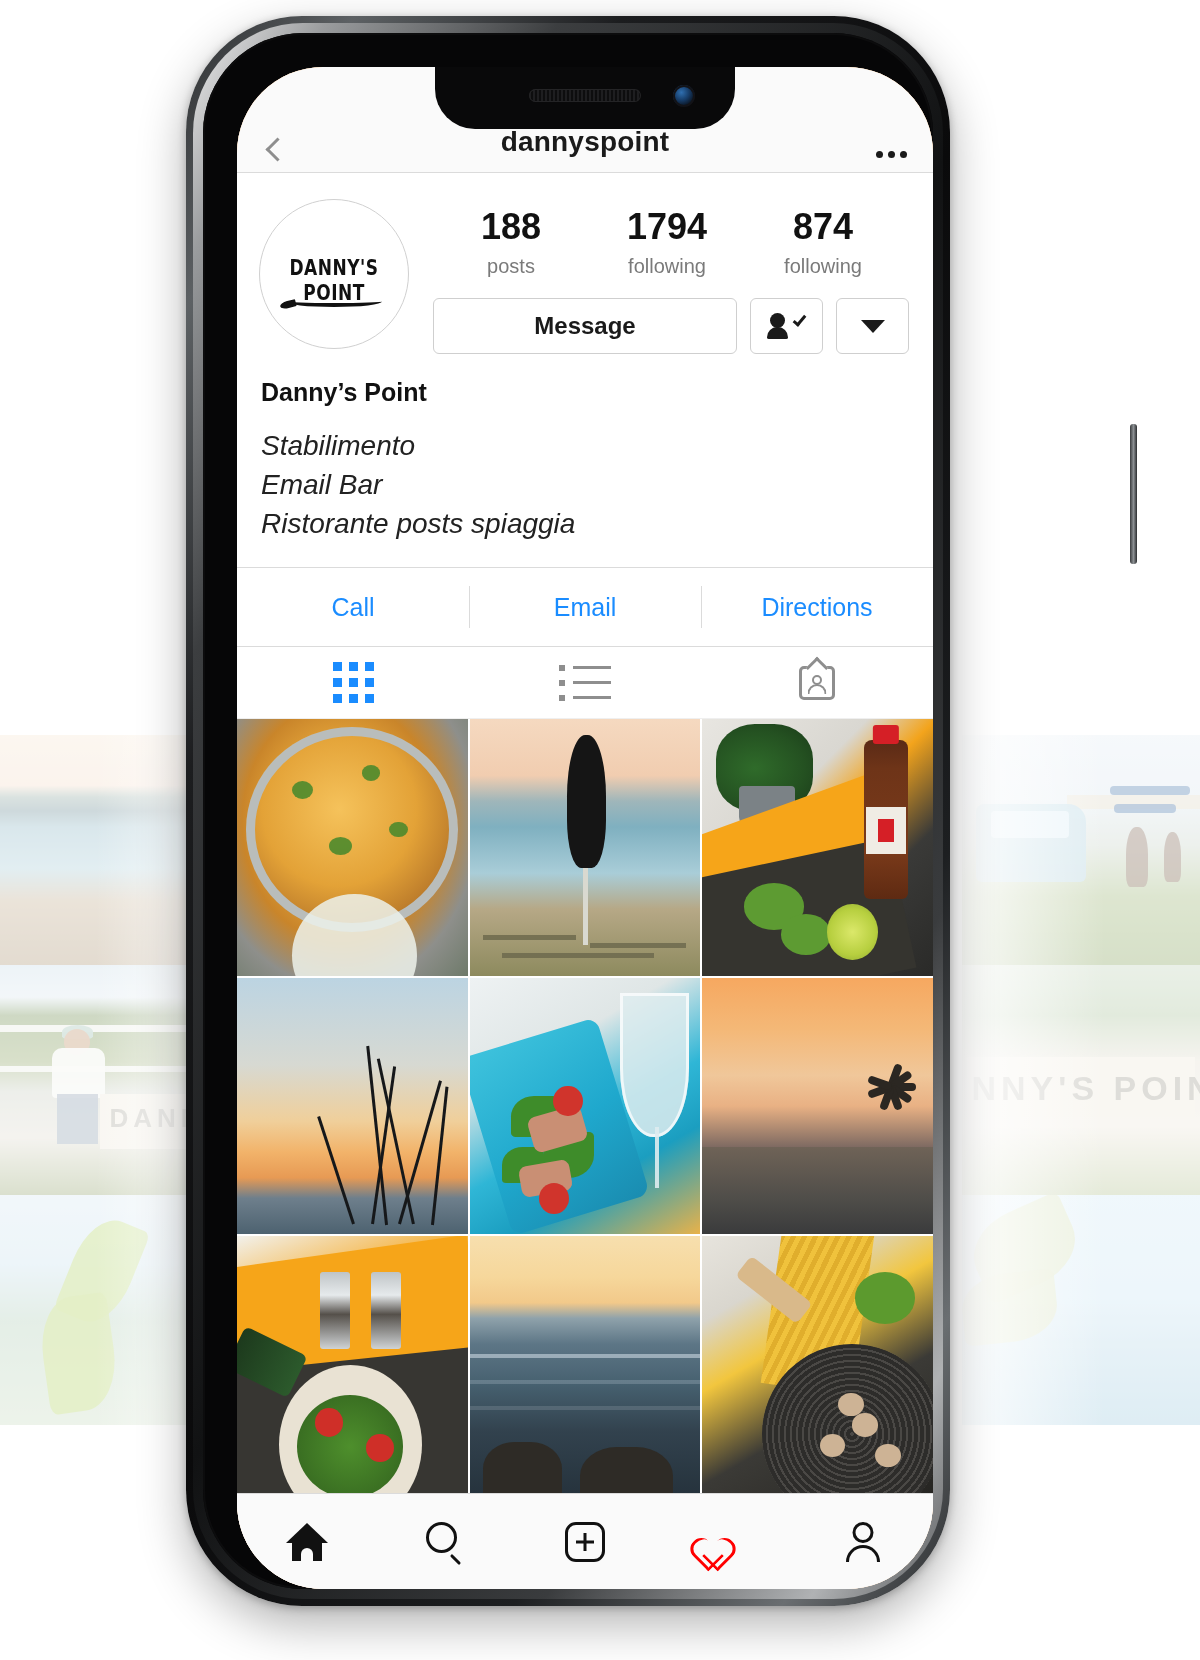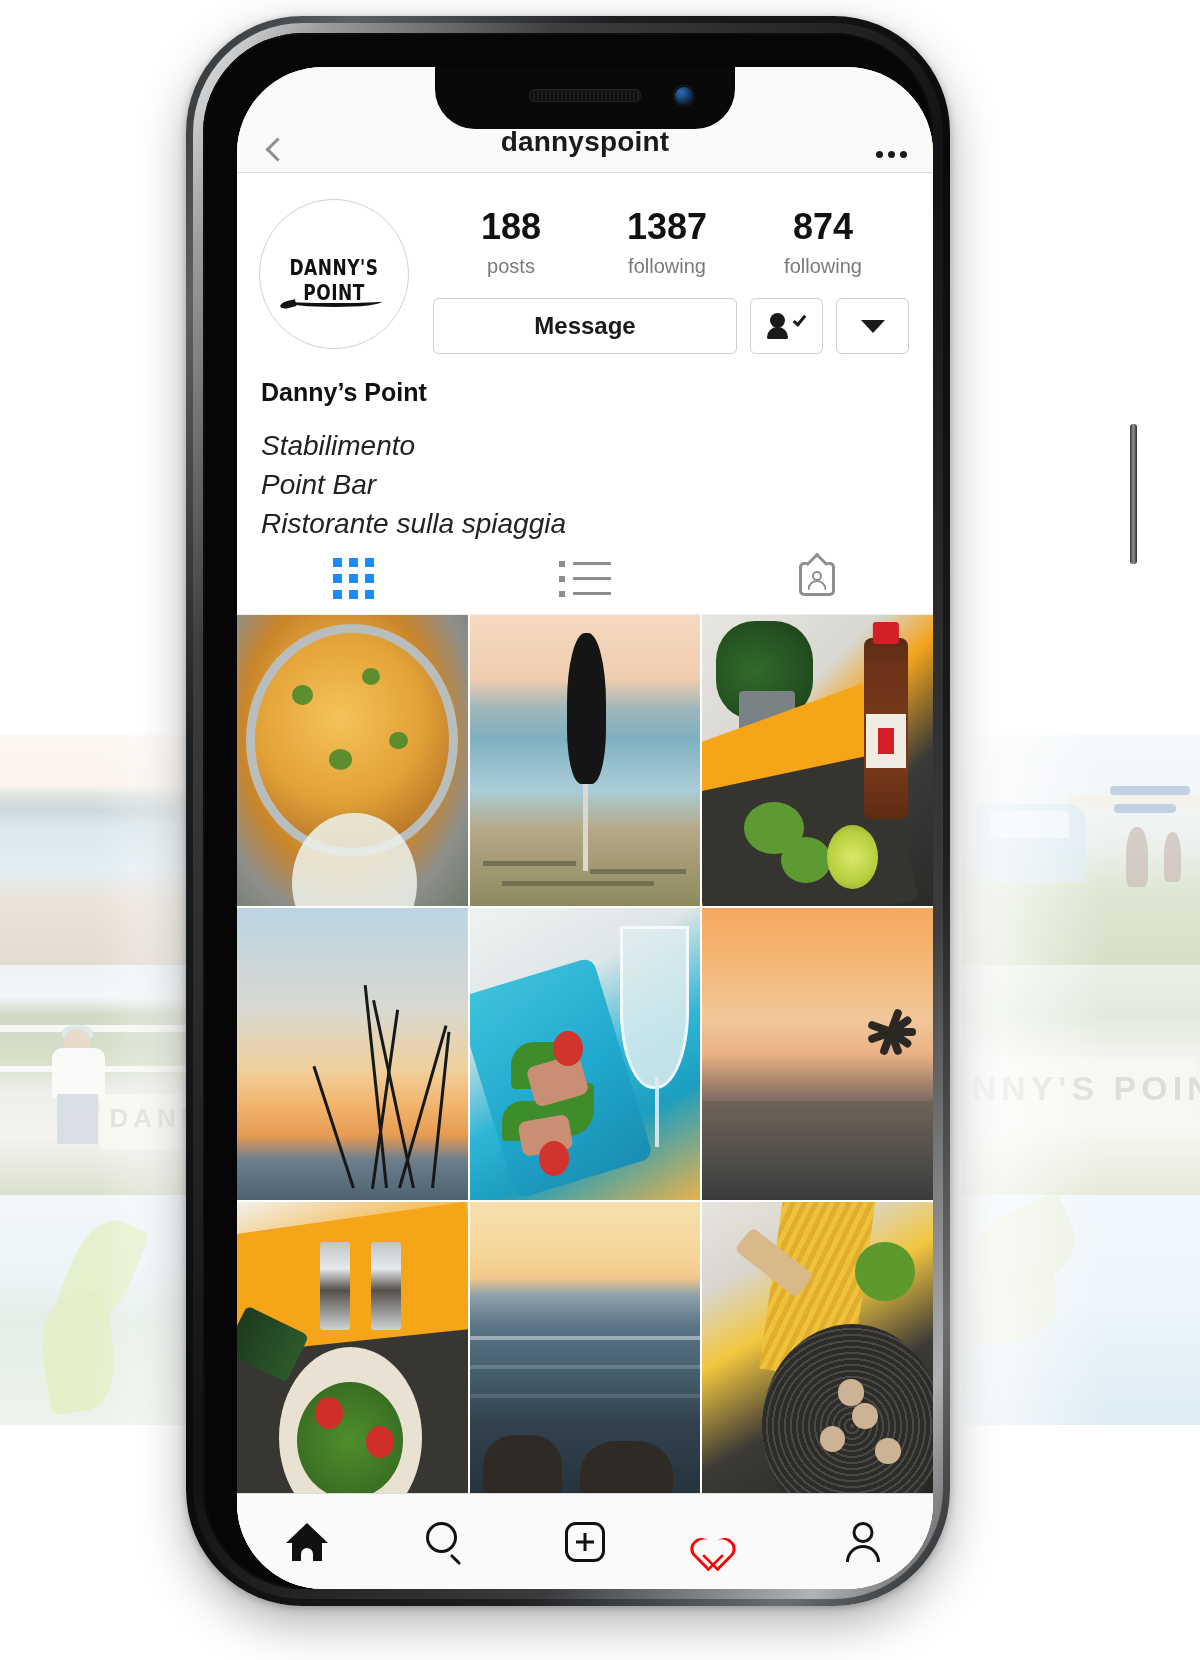--- a/index.html
+++ b/index.html
@@ -428,21 +428,21 @@
                 <div class="logo-txt">DANNY'S POINT</div>
                 <div class="board"></div>
               </div>
               <div class="prof-right">
                 <div class="stats">
                   <div class="stat">
                     <div class="num">188</div>
                     <div class="lbl">posts</div>
                   </div>
                   <div class="stat">
-                    <div class="num">1387</div>
+                    <div class="num">1794</div>
                     <div class="lbl">following</div>
                   </div>
                   <div class="stat">
                     <div class="num">874</div>
                     <div class="lbl">following</div>
                   </div>
                 </div>
                 <div class="actions">
                   <div class="btn-msg">Message</div>
                   <div class="btn-sq">
@@ -456,25 +456,30 @@
                     <div class="caret"></div>
                   </div>
                 </div>
               </div>
             </div>
 
             <div class="bio">
               <div class="name">Danny’s Point</div>
               <div class="lines">
                 <div>Stabilimento</div>
-                <div>Point Bar</div>
-                <div>Ristorante sulla spiaggia</div>
-              </div>
-            </div>
-
+                <div>Email Bar</div>
+                <div>Ristorante posts spiaggia</div>
+              </div>
+            </div>
+
+            <div class="contact-row">
+              <div class="contact-btn">Call</div>
+              <div class="contact-btn">Email</div>
+              <div class="contact-btn">Directions</div>
+            </div>
 
             <div class="tabs">
               <div class="tab">
                 <div class="grid-ico">
                   <i></i>
                     <i></i>
                     <i></i>
                     <i></i>
                     <i></i>
                     <i></i>

